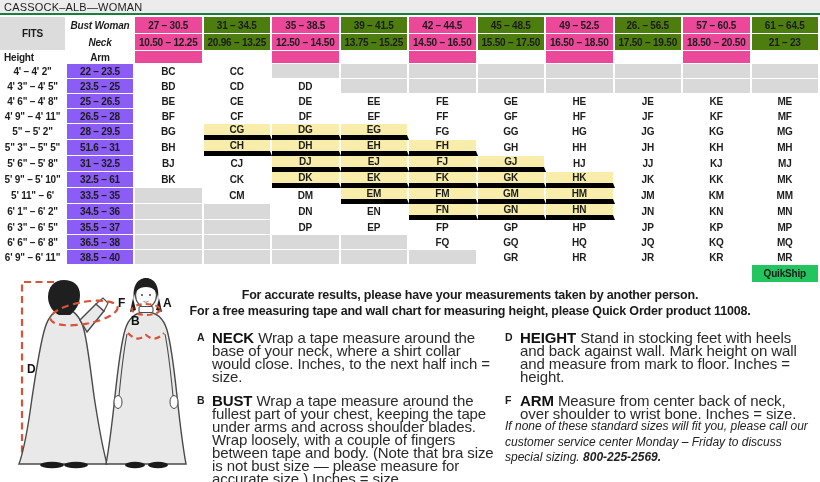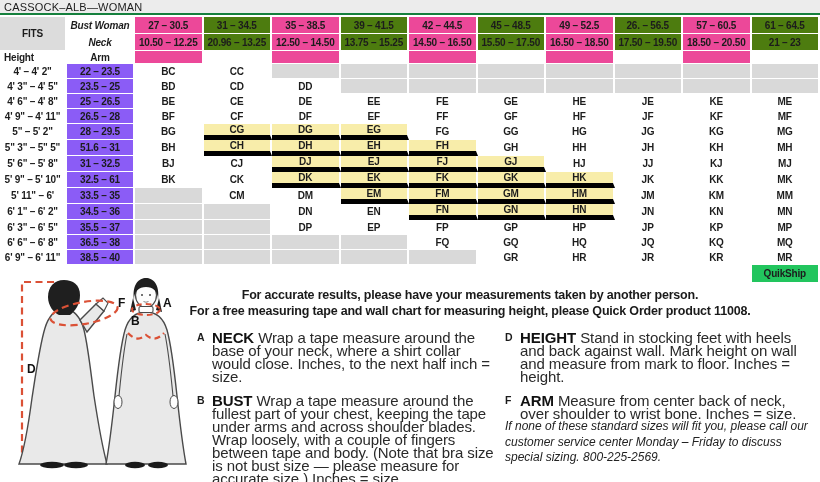--- a/index.html
+++ b/index.html
@@ -55,21 +55,21 @@
   .inst-col.col-df{left:505px;width:312px;}
   .inst-item{display:flex;margin-bottom:11px;}
   .inst-letter{flex:0 0 15px;font-size:10.5px;font-weight:bold;line-height:13px;}
   .inst-text{margin:0;font-size:15px;line-height:13px;color:#2a2a2a;letter-spacing:-0.1px;}
   .inst-text b{color:#111;}
   
   .special{
     position:absolute;top:419px;left:505px;width:312px;
     font-style:italic;font-size:12px;line-height:15.5px;color:#222;
   }
-  .special b{font-weight:normal;}
+  .special b{font-weight:bold;}
 </style>
 </head>
 <body>
 
 <div class="sheet">
 
   <div class="title-bar">CASSOCK–ALB—WOMAN</div>
 
   <table class="size-table">
     <colgroup>

